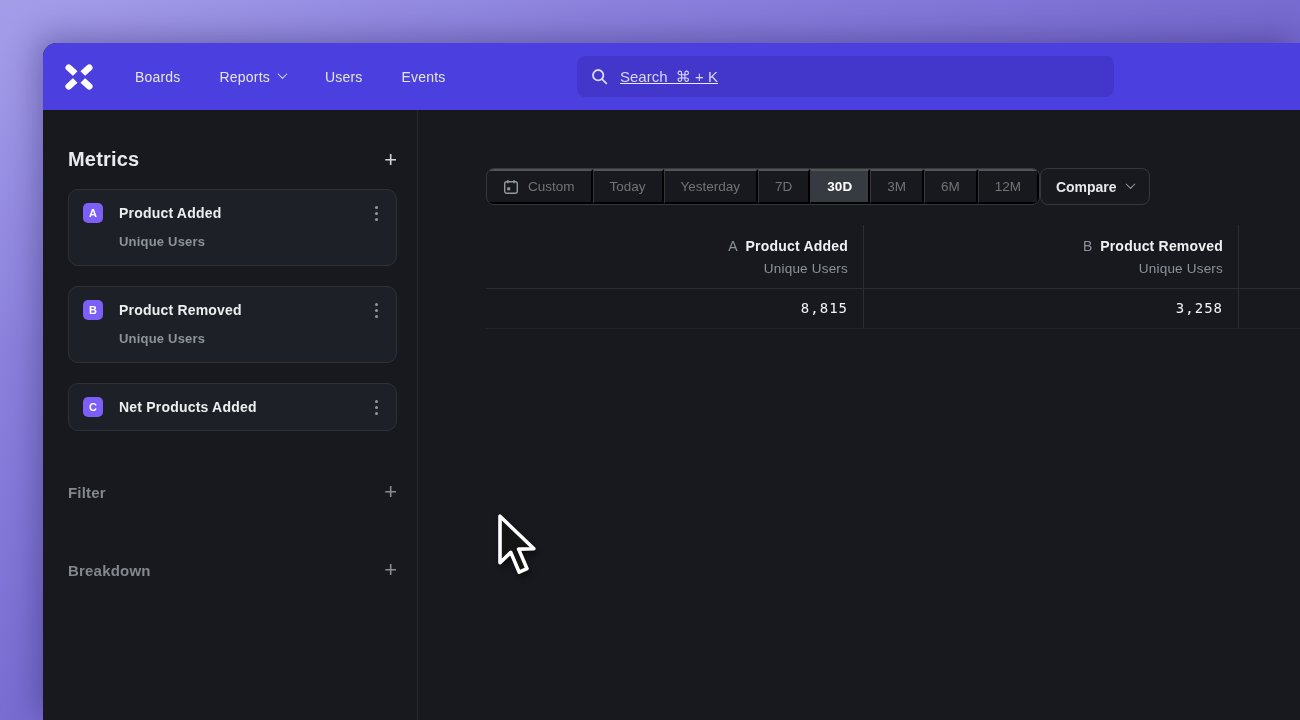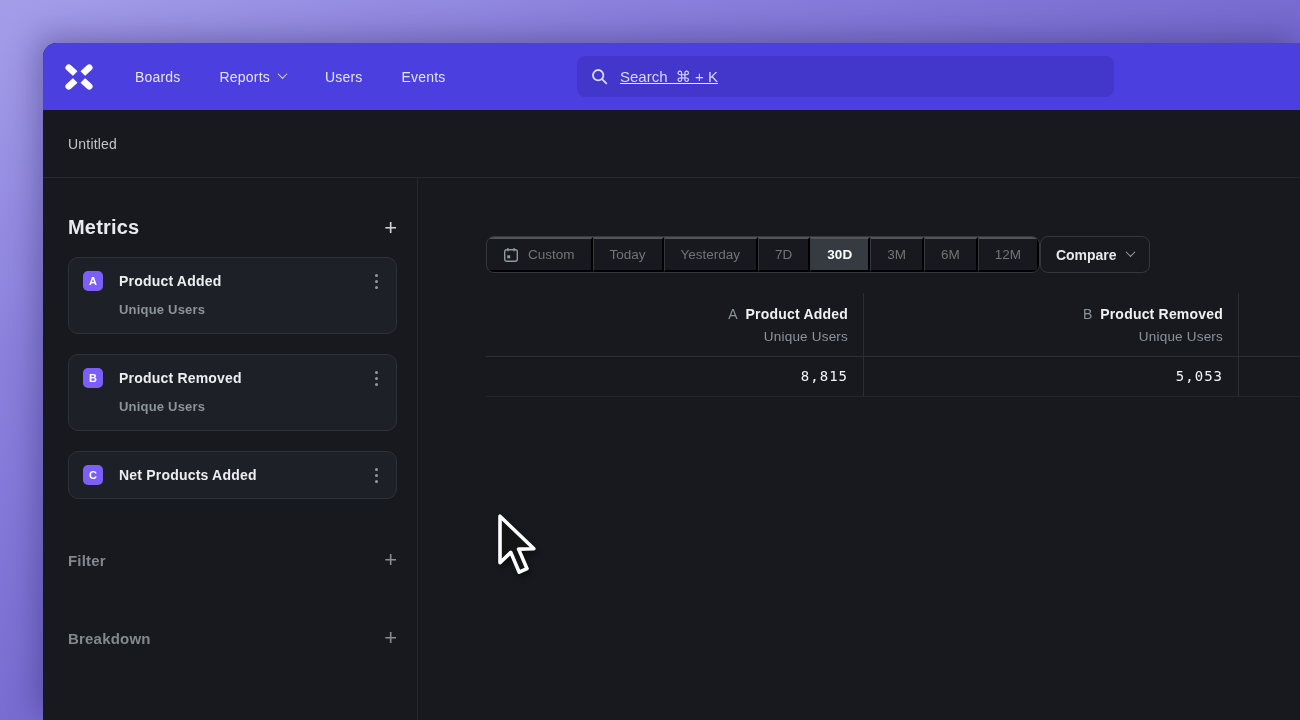--- a/index.html
+++ b/index.html
@@ -112,23 +112,20 @@
 
       <div class="search">
         <svg width="17" height="17" viewBox="0 0 17 17" fill="none" stroke="#dcdaf8" stroke-width="1.8" stroke-linecap="round">
           <circle cx="7.2" cy="7.2" r="5.2"></circle>
           <line x1="11.3" y1="11.3" x2="15.3" y2="15.3"></line>
         </svg>
         <input type="text" placeholder="Search  ⌘ + K" style="">
       </div>
     </div>
 
-    <div class="band">
-      <span class="band-title">Untitled</span>
-    </div>
 
     <div class="body">
 
       <div class="sidebar">
 
         <div class="side-head">
           <span class="lbl">Metrics</span>
           <span class="plus">+</span>
         </div>
 
@@ -221,21 +218,21 @@
               <div class="hline1">
                 <span class="pre">B</span>
                 <span class="ttl">Product Removed</span>
               </div>
               <div class="hline2">Unique Users</div>
             </div>
             <div class="colC"></div>
           </div>
           <div class="trow vrow">
             <div class="colA vcell">8,815</div>
-            <div class="colB vcell">5,053</div>
+            <div class="colB vcell">3,258</div>
             <div class="colC"></div>
           </div>
         </div>
       </div>
     </div>
   </div>
 
   <svg class="cursor" width="42" height="66" viewBox="0 0 28 44">
     <path d="M2 1.5 L2 32.5 L9.2 25.6 L14.8 38.8 L20 36.4 L14.4 23.4 L24.6 23.2 Z" fill="#141414" stroke="#ffffff" stroke-width="2.4" stroke-linejoin="round"></path>
   </svg>

